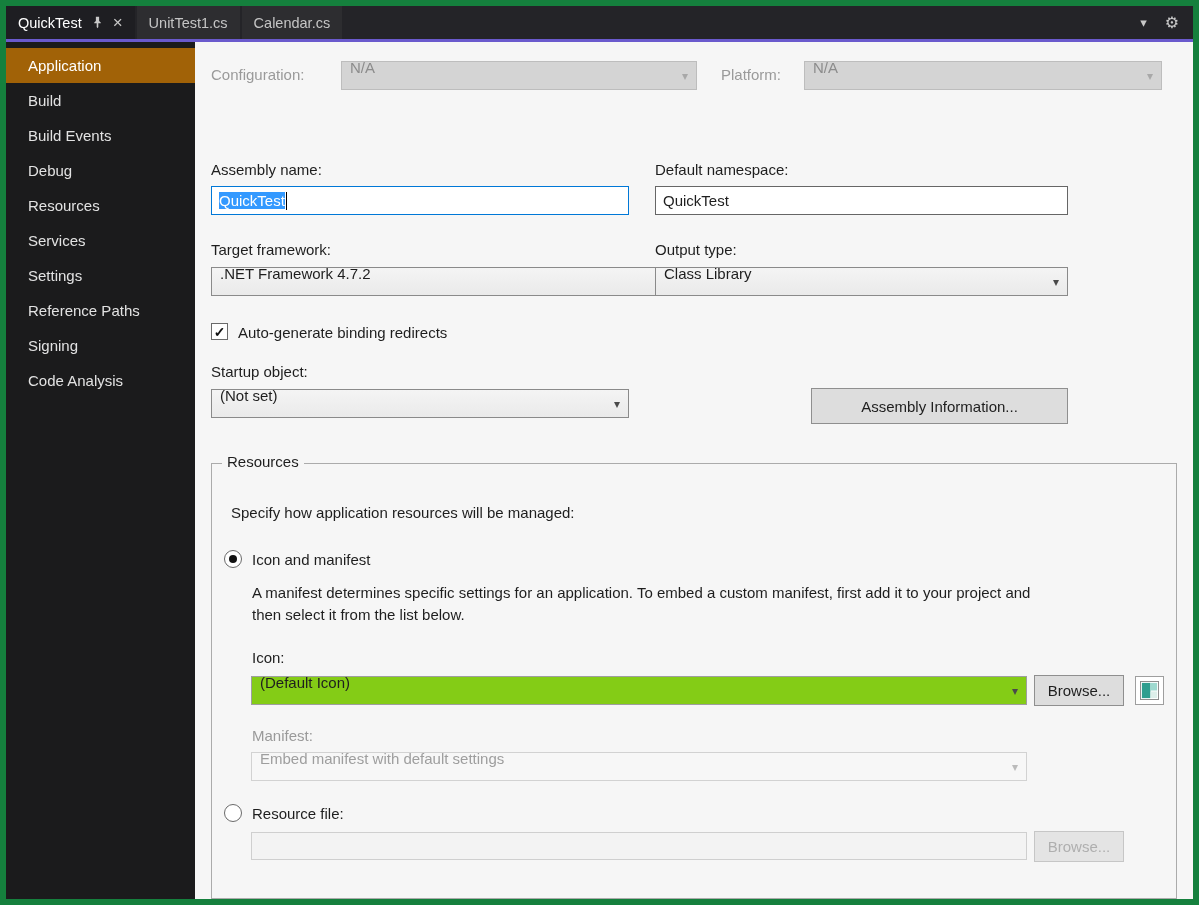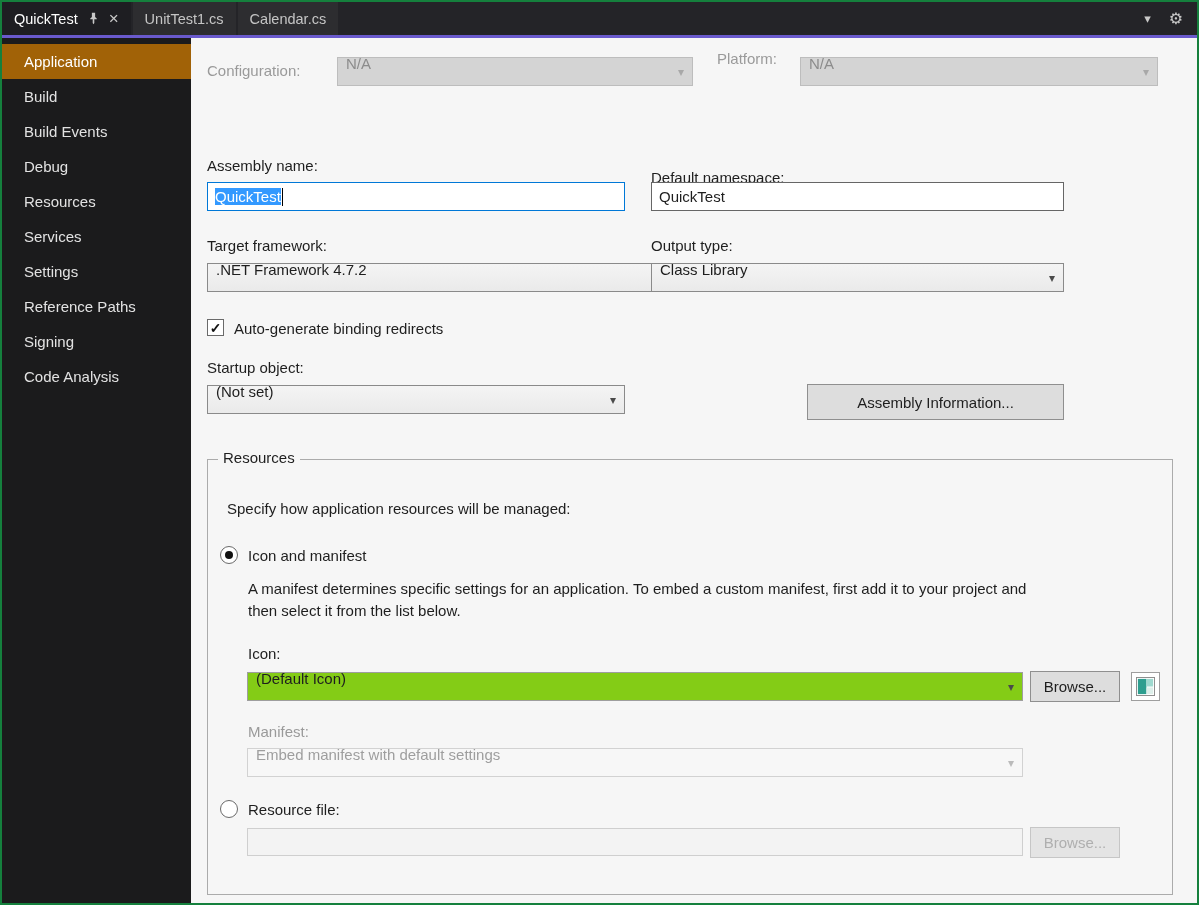--- a/index.html
+++ b/index.html
@@ -1,19 +1,19 @@
 <!DOCTYPE html>
 <html><head>
 <meta charset="utf-8">
 <style>
   * { margin:0; padding:0; box-sizing:border-box; }
   body { background:#3a3a3a; font-family:"Liberation Sans", sans-serif; }
   .window {
     width:1199px; height:905px;
-    border:2px solid #15803d;
+    border:6px solid #15803d;
     background:#F6F6F6;
     display:flex; flex-direction:column;
     overflow:hidden;
   }
   
   .tabbar { flex:0 0 33px; background:#242428; display:flex; align-items:stretch; }
   .tab { display:flex; align-items:center; gap:9px; padding:0 12px; background:#2D2D30; color:#C5C5C5; font-size:14.5px; margin-right:2px; cursor:default; }
   .tab.active { background:#1E1E22; color:#FFFFFF; }
   .tab .close-icon { font-size:17px; line-height:1; color:#C8C8C8; cursor:pointer; }
   .tab .pin-icon { display:flex; align-items:center; cursor:pointer; }
@@ -102,32 +102,32 @@
       <div class="side-item">Code Analysis</div>
     </nav>
 
     <div class="content">
 
       <span class="lbl disabled" style="left:16px; top:23px">Configuration:</span>
       <div class="combo dis-dark" style="left:146px; top:19px; width:356px">
         <span>N/A</span>
         <span class="chev">▾</span>
       </div>
-      <span class="lbl disabled" style="left:526px; top:11px">Platform:</span>
+      <span class="lbl disabled" style="left:526px; top:23px">Platform:</span>
       <div class="combo dis-dark" style="left:609px; top:19px; width:358px">
         <span>N/A</span>
         <span class="chev">▾</span>
       </div>
 
       <span class="lbl" style="left:16px; top:118px">Assembly name:</span>
       <div class="textbox focused" style="left:16px; top:144px; width:418px">
         <span class="selected-text">QuickTest</span>
         <span class="caret"></span>
       </div>
-      <span class="lbl" style="left:460px; top:130px">Default namespace:</span>
+      <span class="lbl" style="left:460px; top:118px">Default namespace:</span>
       <input class="textbox" style="left: 460px; top: 144px; width: 413px;" value="QuickTest">
 
       <span class="lbl" style="left:16px; top:198px">Target framework:</span>
       <div class="combo" style="left:16px; top:225px; width:501px">
         <span>.NET Framework 4.7.2</span>
         <span class="chev">▾</span>
       </div>
       <span class="lbl" style="left:460px; top:198px">Output type:</span>
       <div class="combo" style="left:460px; top:225px; width:413px">
         <span>Class Library</span>

